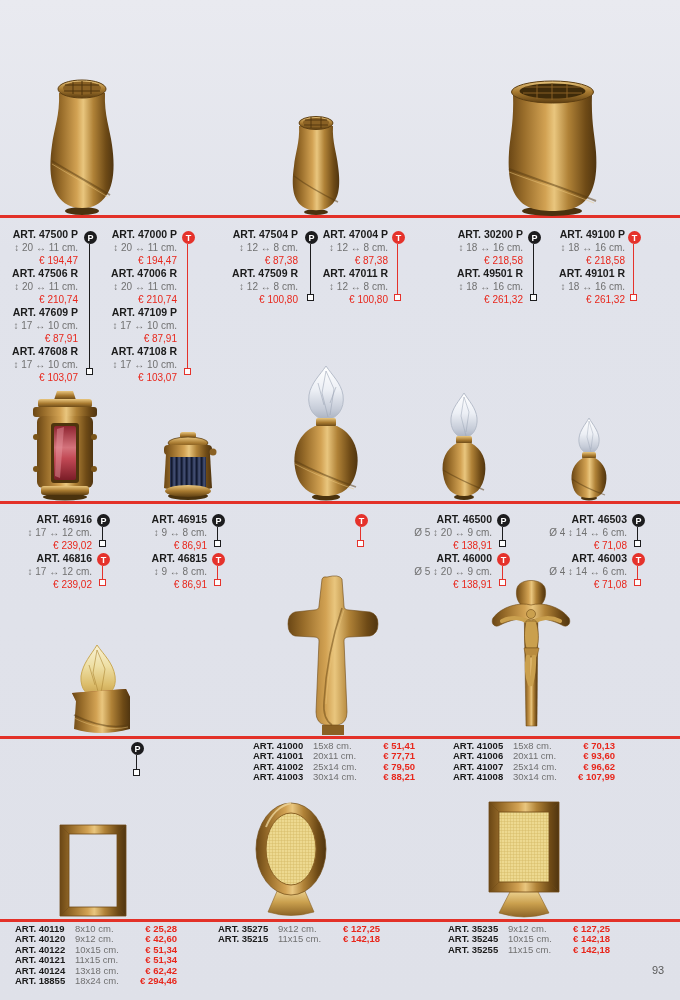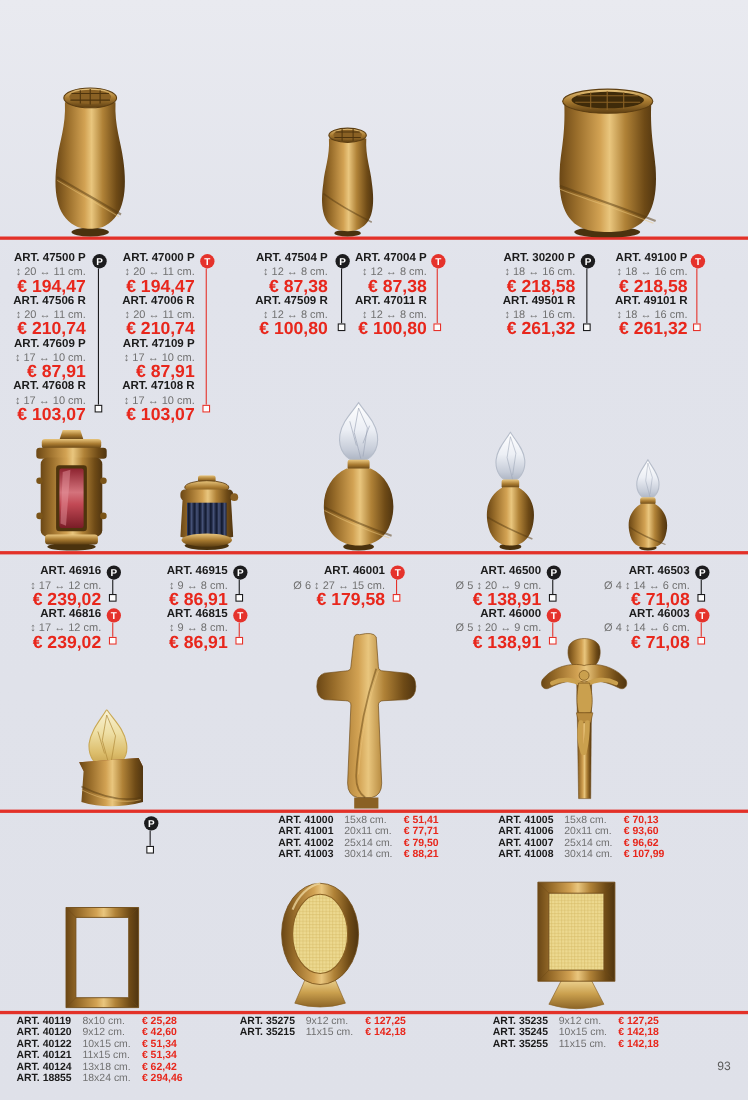--- a/index.html
+++ b/index.html
@@ -3,34 +3,34 @@
 <meta charset="utf-8">
 <style>
   html,body{margin:0;padding:0;background:#9aa0ad;}
   .page{position:relative;width:680px;height:1000px;margin:0 auto;overflow:hidden;
         background:linear-gradient(180deg,#e9eaf0 0%,#e1e3eb 25%,#dfe1e9 100%);
         font-family:"Liberation Sans",sans-serif;}
   .hr{position:absolute;left:0;width:680px;height:3px;background:#e33128;}
   .col{position:absolute;text-align:right;}
   .art{font-weight:bold;color:#1b1b1b;font-size:10.5px;line-height:13px;white-space:nowrap;}
   .dims{color:#707070;font-size:10px;line-height:13px;white-space:nowrap;}
-  .price{color:#e8271c;font-weight:bold;font-size:16px;line-height:13px;white-space:nowrap;}
+  .price{color:#e8271c;font-weight:normal;font-size:10px;line-height:13px;white-space:nowrap;}
   .badge{position:absolute;width:13px;height:13px;border-radius:50%;color:#fff;
          font-size:9px;font-weight:bold;display:flex;align-items:center;justify-content:center;}
   .badge.p{background:#1c1c1e;}
   .badge.t{background:#e5322b;}
   .rail{position:absolute;width:0;border-left:1.4px solid #1c1c1e;}
   .rail.t{border-color:#e5322b;}
   .sq{position:absolute;width:5px;height:5px;background:#fdfdfd;border:1.3px solid #1c1c1e;}
   .sq.t{border-color:#e5322b;}
   .tbl{position:absolute;font-size:9.5px;line-height:10.4px;}
   .trow{display:flex;white-space:nowrap;}
   .ta{font-weight:bold;color:#1b1b1b;text-align:left;}
   .ts{color:#707070;text-align:left;}
-  .tp{color:#e8271c;font-weight:bold;text-align:left;}
+  .tp{color:#e8271c;font-weight:bold;text-align:right;}
   .t3c .ta{width:60px}.t3c .ts{width:54px}.t3c .tp{width:48px}
   .img{position:absolute;}
   .pagenum{position:absolute;left:652px;top:964px;color:#5a5a5a;font-size:11px;}
 </style>
 </head>
 <body>
 
 <div class="page">
 
   <svg width="0" height="0" style="position:absolute" aria-hidden="true">
@@ -296,25 +296,20 @@
 
   <div class="col" style="left:123px;top:552px;width:84px">
     <div class="art">ART. 46815</div>
     <div class="dims">↕ 9 ↔ 8 cm.</div>
     <div class="price">€ 86,91</div>
   </div>
   <div class="badge t" style="left:212px;top:553px">T</div>
   <div class="rail t" style="left:217px;top:566px;height:13px"></div>
   <div class="sq t" style="left:214px;top:579px"></div>
 
-  <div class="col" style="left:250px;top:513px;width:100px">
-    <div class="art">ART. 46001</div>
-    <div class="dims">Ø 6 ↕ 27 ↔ 15 cm.</div>
-    <div class="price">€ 179,58</div>
-  </div>
   <div class="badge t" style="left:355px;top:514px">T</div>
   <div class="rail t" style="left:360px;top:527px;height:13px"></div>
   <div class="sq t" style="left:357px;top:540px"></div>
 
   <div class="col" style="left:392px;top:513px;width:100px">
     <div class="art">ART. 46500</div>
     <div class="dims">Ø 5 ↕ 20 ↔ 9 cm.</div>
     <div class="price">€ 138,91</div>
   </div>
   <div class="badge p" style="left:497px;top:514px">P</div>

